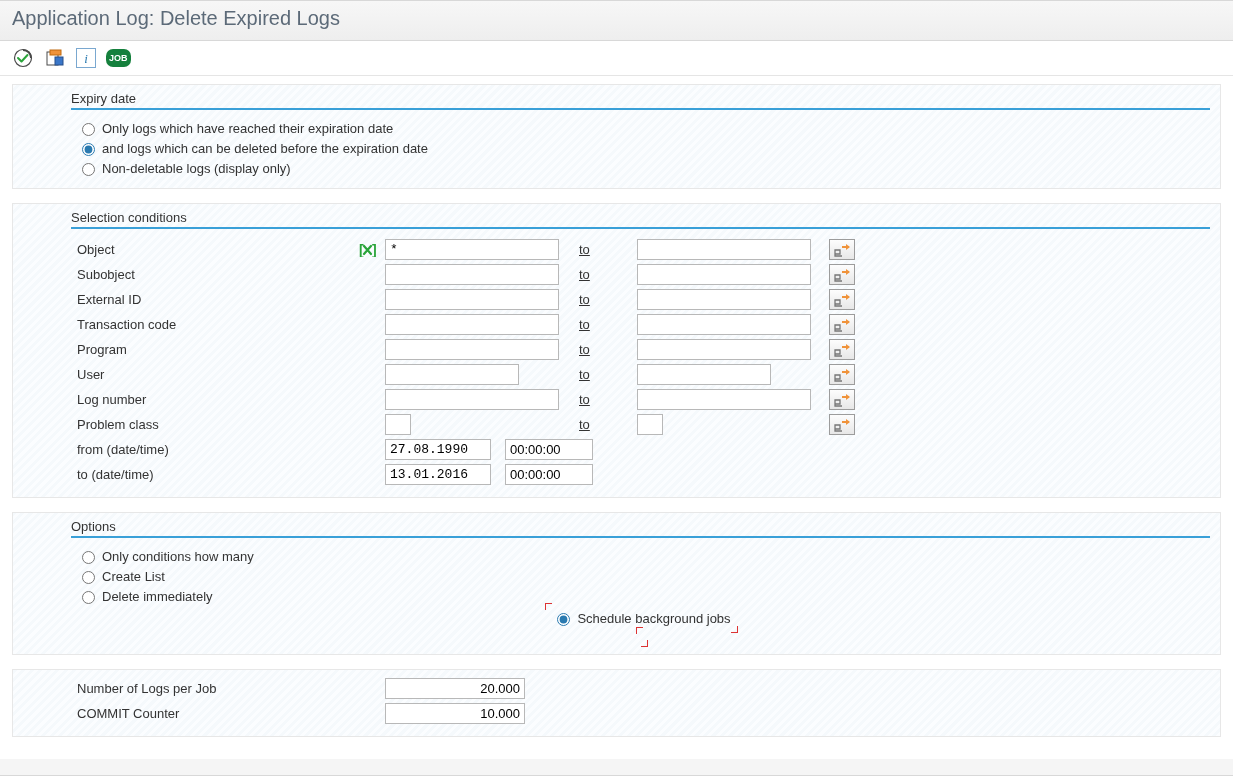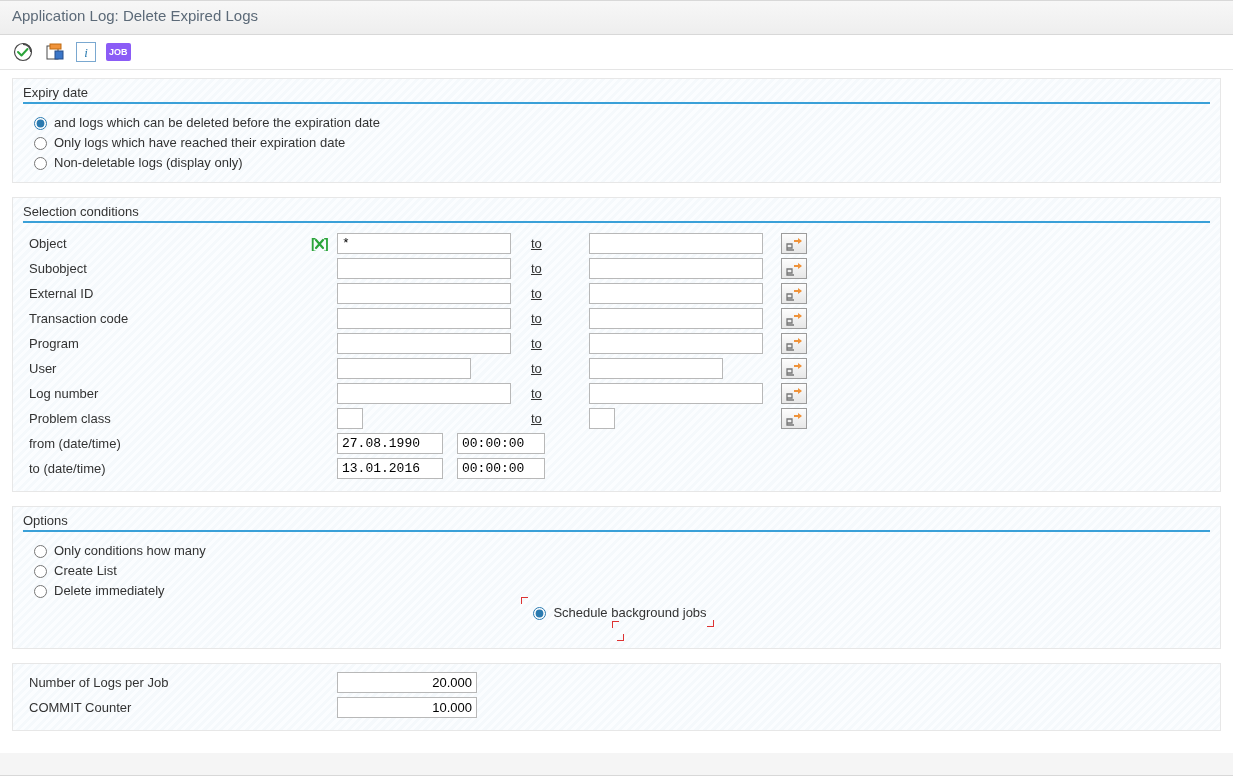--- a/index.html
+++ b/index.html
@@ -20,62 +20,63 @@
     border-top: 1px solid #d8d8d8;
     border-bottom: 1px solid #d8d8d8;
     background: #f5f5f5;
   }
   .title-bar {
     padding: 6px 12px 10px 12px;
     background: linear-gradient(#f7f7f7, #eeeeee);
     border-bottom: 1px solid #d8d8d8;
   }
   .title-text {
-    font-size: 15px;
+    font-size: 20px;
     color: #5c6a78;
   }
   .toolbar {
     display: flex;
     align-items: center;
     gap: 10px;
     padding: 6px 12px;
     background: #fff;
     border-bottom: 1px solid #e5e5e5;
   }
   .tb-btn {
     width: 22px;
     height: 22px;
     display: inline-flex;
     align-items: center;
     justify-content: center;
   }
   .tb-job {
-    background: #8b5cf6;
+    background: #15803d;
     color: #fff;
     font-size: 9px;
     font-weight: bold;
     padding: 2px 3px;
-    border-radius: 2px;
+    border-radius: 7px;
     display: inline-flex;
     align-items: center;
     justify-content: center;
     height: 14px;
   }
   .content {
     padding: 8px 12px;
     background: #fff;
   }
   .group {
     border: 1px solid #e7e7e7;
     margin-bottom: 14px;
     background: repeating-linear-gradient(
       -45deg,
       #fbfdff 0px, #fbfdff 3px,
       #f5f9fc 3px, #f5f9fc 6px
     );
+    padding-left: 48px;
   }
   .group-inner {
     padding: 6px 10px 10px 10px;
   }
   .group-title {
     font-size: 13px;
     padding: 0 0 2px 0;
     border-bottom: 2px solid #3aa0d8;
     margin-bottom: 8px;
   }
@@ -109,21 +110,21 @@
     font-family: "Courier New", monospace;
     font-size: 13px;
     padding: 1px 4px;
     height: 17px;
     box-sizing: content-box;
   }
   .input-from { width: 164px; }
   .input-to   { width: 164px; }
   .input-small { width: 16px; }
   .input-date { width: 96px; font-family: "Courier New", monospace; }
-  .input-time { width: 78px; font-family: Liberation Mono, monospace; margin-left: 14px; }
+  .input-time { width: 78px; font-family: Liberation Sans, sans-serif; margin-left: 14px; }
   .input-num  { width: 130px; text-align: right; font-family: Liberation Sans, sans-serif; }
   .to-label {
     width: 58px;
     text-align: left;
     padding-left: 20px;
     text-decoration: underline;
   }
   .multi-btn {
     width: 26px;
     height: 21px;
@@ -182,26 +183,26 @@
     </span>
     <span class="tb-job">JOB</span>
   </div>
 
   <div class="content">
 
     <div class="group">
       <div class="group-inner">
         <div class="group-title">Expiry date</div>
         <label class="radio-row">
+          <input type="radio" name="expiry" class="radio" style="">
+          <span>Only logs which have reached their expiration date</span>
+        </label>
+        <label class="radio-row">
           <input type="radio" name="expiry" class="radio" checked="" style="">
           <span>and logs which can be deleted before the expiration date</span>
-        </label>
-        <label class="radio-row">
-          <input type="radio" name="expiry" class="radio" style="">
-          <span>Only logs which have reached their expiration date</span>
         </label>
         <label class="radio-row">
           <input type="radio" name="expiry" class="radio" style="">
           <span>Non-deletable logs (display only)</span>
         </label>
       </div>
     </div>
 
     <div class="group">
       <div class="group-inner">

